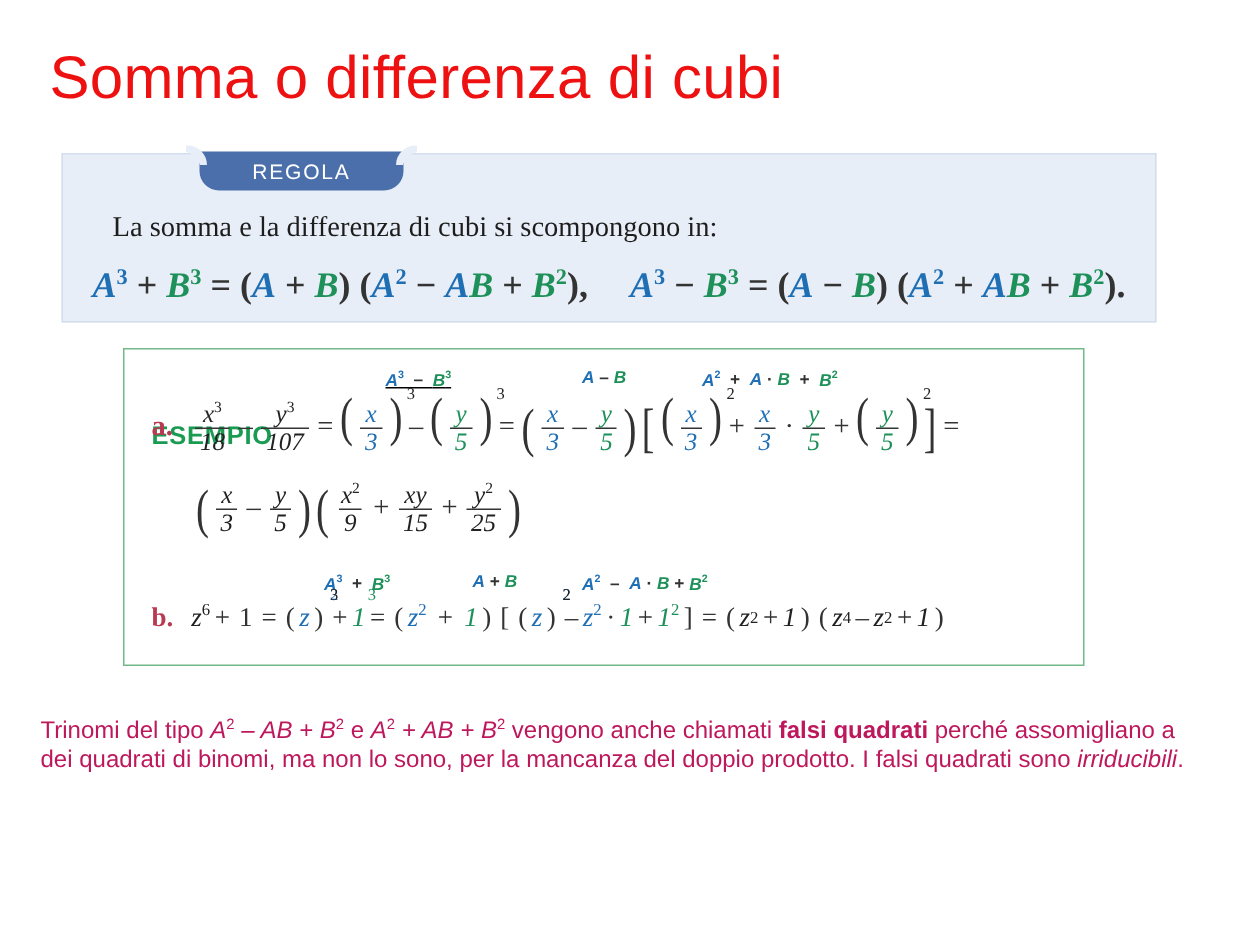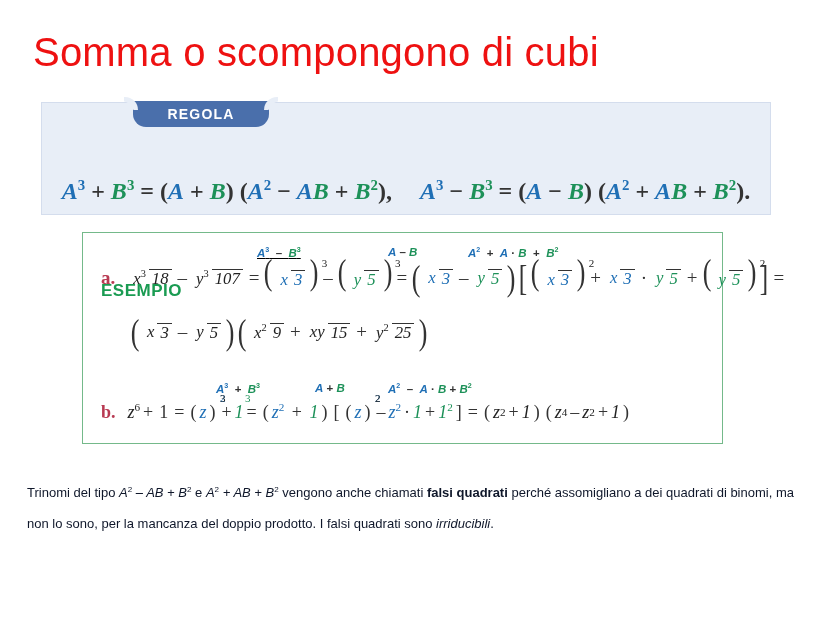--- a/index.html
+++ b/index.html
@@ -15,21 +15,21 @@
     letter-spacing:.2px;white-space:nowrap;
   }
   
   .regola-box{
     position:absolute;left:41px;top:102px;width:730px;height:113px;
     background:#e8eef7;border:1px solid #d4dded;box-sizing:border-box;
   }
   .regola-tab{
     position:absolute;left:91px;top:-2px;width:136px;height:26px;
     background:#4a6fab;border-radius:0 0 13px 13px;
-    color:#ffffff;font-size:14px;font-weight:bold;letter-spacing:1.2px;
+    color:#ffffff;font-size:14px;font-weight:normal;letter-spacing:1.2px;
     display:flex;align-items:center;justify-content:center;
   }
   .regola-tab::before,.regola-tab::after{
     content:"";position:absolute;top:0;width:14px;height:13px;
     background:#4a6fab;
   }
   .regola-tab::before{left:-13px;border-radius:0 13px 0 0;
     box-shadow:4px -4px 0 0 #e8eef7;background:transparent;}
   .regola-tab::after{right:-13px;border-radius:13px 0 0 0;
     box-shadow:-4px -4px 0 0 #e8eef7;background:transparent;}
@@ -71,46 +71,47 @@
   .mathline{
     position:absolute;font-family:"Liberation Serif",serif;
     font-style:italic;font-size:19px;color:#222;white-space:nowrap;
     display:flex;align-items:center;
   }
   .line-a{left:18px;top:34px;}
   .line-a2{left:46px;top:88px;}
   .line-b{left:18px;top:168px;font-size:18px;}
   .marker{font-weight:bold;color:#b83a52;font-style:normal;margin-right:12px;}
   
-  .frac{display:inline-flex;flex-direction:row;align-items:center;
+  .frac{display:inline-flex;flex-direction:column;align-items:center;
         vertical-align:middle;margin:0 3px;line-height:1.06;justify-content:center;}
   .frac .num{padding:0 3px;font-size:.88em;}
   .frac .den{padding:0 3px;border-top:1.3px solid #333;font-size:.88em;}
   .paren{font-size:1.9em;font-style:normal;font-weight:300;line-height:0;
          display:inline-block;transform:scaleX(.72);color:#333;}
   .brk{font-size:1.9em;font-style:normal;font-weight:300;line-height:0;
        display:inline-block;transform:scaleX(.7);color:#333;}
   .pw{position:relative;display:inline-block;}
   .pw sup{position:absolute;top:-10px;right:-7px;font-size:11px;}
   .opn{font-style:normal;color:#333;margin:0 3px;}
   
   .para{
     position:absolute;left:27px;top:474px;width:782px;
-    font-size:13px;color:#0f172a;line-height:31px;
+    font-size:16px;color:#be185d;line-height:19px;
   }
   .para i{font-style:italic;}
   .para b{font-weight:bold;}
 </style>
 </head>
 <body>
 
-<div class="slide-title">Somma o scompongono di cubi</div>
+<div class="slide-title">Somma o differenza di cubi</div>
 
 <div class="regola-box">
   <div class="regola-tab">REGOLA</div>
+  <div class="regola-text">La somma e la differenza di cubi si scompongono in:</div>
   <div class="regola-formulas">
     <span>
       <span class="bl">A<sup>3</sup></span><span class="op"> + </span><span class="gr">B<sup>3</sup></span><span class="op"> = (</span><span class="bl">A</span><span class="op"> + </span><span class="gr">B</span><span class="op">) (</span><span class="bl">A<sup>2</sup></span><span class="op"> − </span><span class="bl">A</span><span class="gr">B</span><span class="op"> + </span><span class="gr">B<sup>2</sup></span><span class="op">),</span>
     </span>
     <span>
       <span class="bl">A<sup>3</sup></span><span class="op"> − </span><span class="gr">B<sup>3</sup></span><span class="op"> = (</span><span class="bl">A</span><span class="op"> − </span><span class="gr">B</span><span class="op">) (</span><span class="bl">A<sup>2</sup></span><span class="op"> + </span><span class="bl">A</span><span class="gr">B</span><span class="op"> + </span><span class="gr">B<sup>2</sup></span><span class="op">).</span>
     </span>
   </div>
 </div>
 

